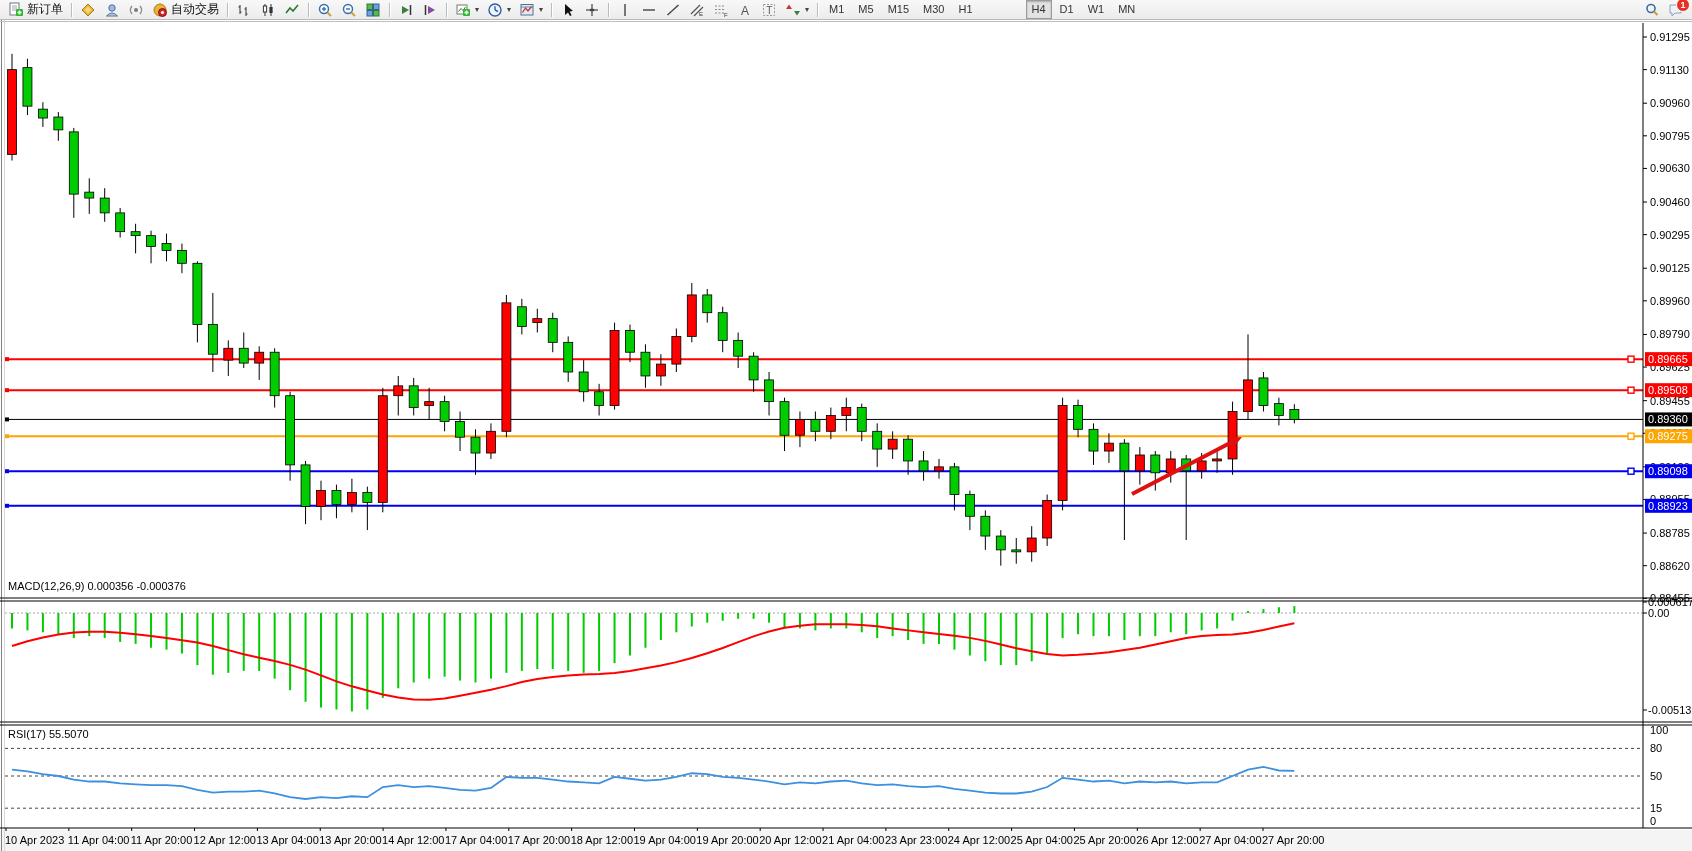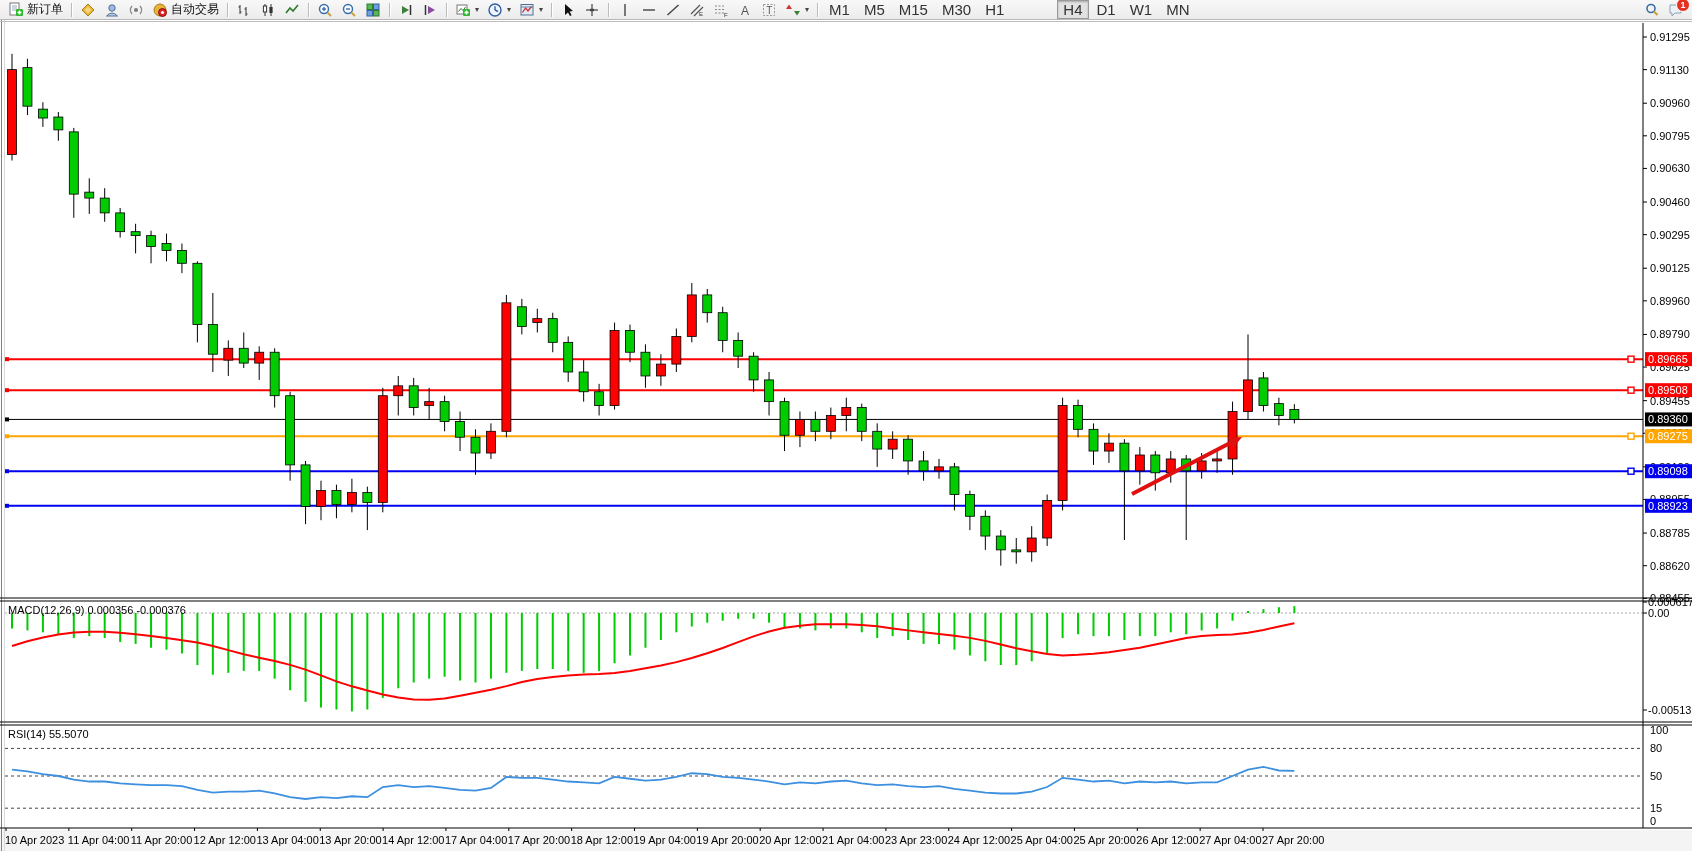--- a/index.html
+++ b/index.html
@@ -4,21 +4,21 @@
 <style>
   html,body{margin:0;padding:0;background:#d8d8d8;font-family:"Liberation Sans","DejaVu Sans",sans-serif;}
   #app{position:relative;width:1692px;height:851px;background:#fff;overflow:hidden;}
   
   #toolbar{position:absolute;left:0;top:0;width:1692px;height:20px;background:linear-gradient(#f8f8f8,#ececec);
            border-bottom:1px solid #b9b9b9;display:flex;align-items:center;padding:0 4px;box-sizing:border-box;z-index:5;}
   .tb-btn{display:flex;align-items:center;gap:3px;height:18px;padding:0 3px;border:1px solid transparent;cursor:default;}
   .tb-label{font-size:12px;color:#111;white-space:nowrap;}
   .tb-sep{width:1px;height:14px;background:#bbb;margin:0 4px;box-shadow:1px 0 0 #fff;}
   .dd{font-size:8px;color:#444;margin-left:1px;}
-  .tf-btn{font-size:15px;color:#333;padding:1px 5px;height:15px;line-height:15px;border:1px solid transparent;margin:0 1px;}
+  .tf-btn{font-size:11px;color:#333;padding:1px 5px;height:15px;line-height:15px;border:1px solid transparent;margin:0 1px;}
   .tf-btn.active{border:1px solid #9a9a9a;background:#e2e2e2;box-shadow:inset 0 1px 2px rgba(0,0,0,.25);margin-left:46px;}
   .tb-right{margin-left:auto;display:flex;align-items:center;}
   .icon16{width:16px;height:16px;display:inline-block;position:relative;}
   .badge{position:absolute;top:-4px;right:-6px;background:#e53022;color:#fff;border-radius:7px;font-size:9px;
          min-width:12px;height:12px;line-height:12px;text-align:center;font-weight:bold;border:1px solid #fff;}
   
   #chartwrap{position:absolute;left:0;top:20px;width:1464px;height:831px;background:#fff;}
   #chart-svg{position:absolute;left:0;top:0;}
   .overlay-label{position:absolute;font-size:11px;color:#000;white-space:pre;z-index:3;}
 </style>
@@ -810,17 +810,17 @@
           <line x1="1074.45" y1="808" x2="1074.45" y2="811" stroke="#000"></line>
           <text x="1073.45" y="824" font-size="11" fill="#000">25 Apr 20:00</text>
           <line x1="1137.3" y1="808" x2="1137.3" y2="811" stroke="#000"></line>
           <text x="1136.3" y="824" font-size="11" fill="#000">26 Apr 12:00</text>
           <line x1="1200.15" y1="808" x2="1200.15" y2="811" stroke="#000"></line>
           <text x="1199.15" y="824" font-size="11" fill="#000">27 Apr 04:00</text>
           <line x1="1263" y1="808" x2="1263" y2="811" stroke="#000"></line>
           <text x="1262" y="824" font-size="11" fill="#000">27 Apr 20:00</text>
         </g>
       </svg>
-    <div class="overlay-label" style="left:8px;top:584px;">MACD(12,26,9) 0.000356 -0.000376</div>
-    <div class="overlay-label" style="left:8px;top:708px;">RSI(14) 55.5070</div>
+    <div class="overlay-label" style="left:8px;top:560px;">MACD(12,26,9) 0.000356 -0.000376</div>
+    <div class="overlay-label" style="left:8px;top:708px;">RSI(17) 55.5070</div>
   </div>
 
 </div>
 
 </body></html>

